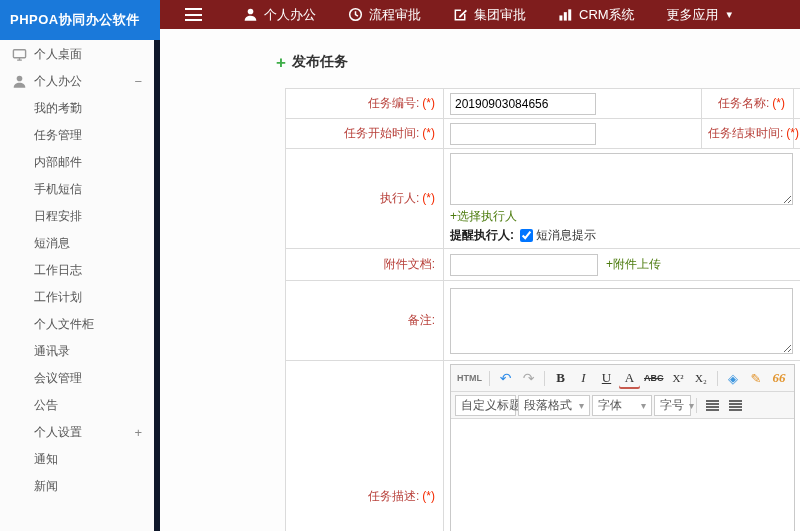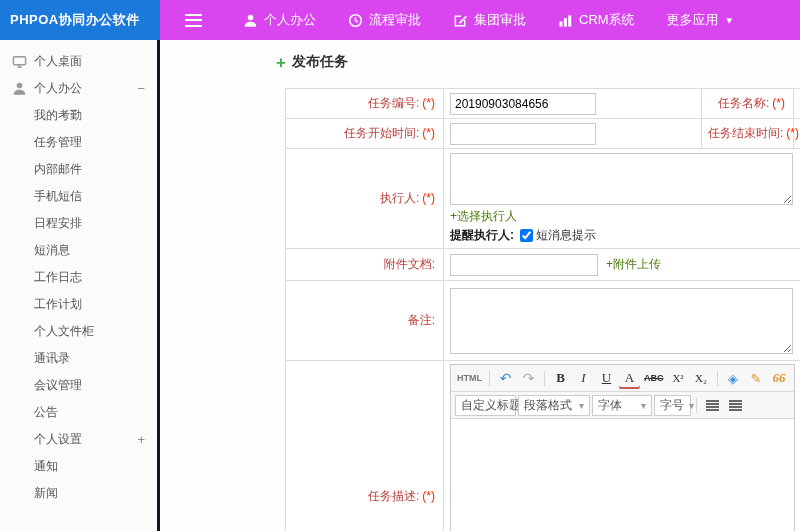--- a/index.html
+++ b/index.html
@@ -1,34 +1,34 @@
 <!DOCTYPE html>
 <html><head>
 <meta charset="utf-8">
 <style>
   *{box-sizing:border-box;margin:0;padding:0}
   body{width:800px;height:531px;overflow:hidden;position:relative;background:#fdfdfd;
        font-family:"Liberation Sans","DejaVu Sans",sans-serif;font-size:12px;color:#333}
 
   
-  .navbar{position:absolute;top:0;left:0;width:800px;height:40px;background:#d946ef;display:flex}
+  .navbar{position:absolute;top:0;left:0;width:800px;height:29px;background:#7f1d1d;display:flex}
   .logo{width:160px;height:40px;background:#1a79da;color:#fff;font-size:13px;font-weight:bold;
         display:flex;align-items:center;padding-left:10px;letter-spacing:.5px}
   .navlinks{flex:1;display:flex;align-items:center;color:#fff}
   .hamburger{width:17px;height:13px;border-top:2px solid #fff;border-bottom:2px solid #fff;
              position:relative;margin:0 25px;cursor:pointer;flex:0 0 auto}
   .hamburger::after{content:"";position:absolute;top:3.5px;left:0;width:100%;height:2px;background:#fff}
   .nav-item{display:flex;align-items:center;gap:6px;height:40px;padding:0 16px;font-size:13px;
             cursor:pointer;color:#fff;white-space:nowrap}
   .nav-item svg{display:block}
   .nav-caret{font-size:11px;margin-left:2px}
 
   
   .sidebar{position:absolute;top:40px;left:0;width:160px;height:491px;background:#fbfbfb;
-           border-right:3px solid #0f172a;padding-top:8px}
+           border-right:6px solid #0f172a;padding-top:1px}
   .side-item{height:27px;display:flex;align-items:center;padding:0 12px;color:#555;cursor:pointer;
              position:relative;white-space:nowrap}
   .side-item .sicon{width:15px;height:15px;margin-right:7px;flex:0 0 auto}
   .side-item.sub{padding-left:34px}
   .side-toggle{position:absolute;right:12px;top:0;height:27px;display:flex;align-items:center;
                color:#888;font-size:13px}
 
   
   .main{position:absolute;left:160px;top:40px;width:640px;height:491px;background:#fdfdfd}
   .page-title{position:absolute;left:116px;top:13px;display:flex;align-items:center;gap:6px;

